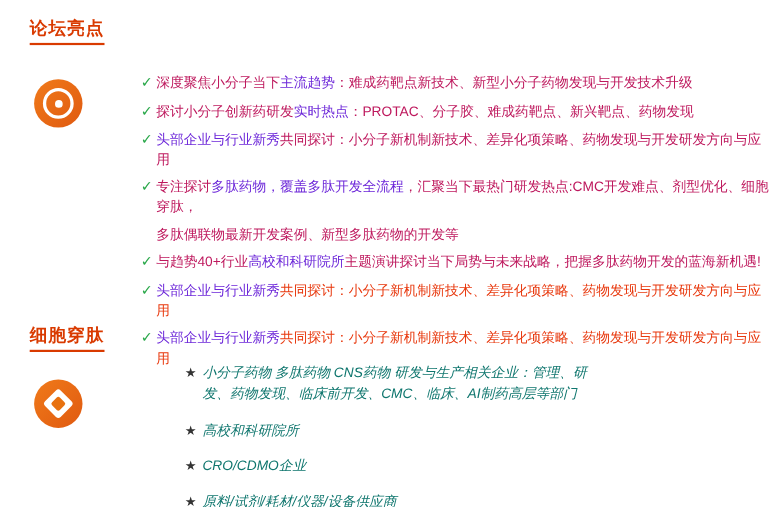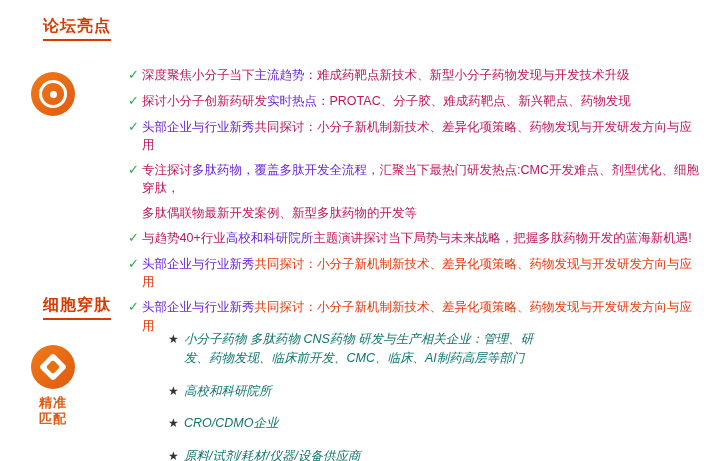--- a/index.html
+++ b/index.html
@@ -16,21 +16,20 @@
     position: relative;
   }
 
   
   .section-title {
     position: absolute;
     font-size: 16px;
     font-weight: bold;
     color: #d93a00;
     letter-spacing: 1px;
-    margin-left: 16px;
   }
   .section-title .u {
     border-bottom: 2px solid #d93a00;
     padding-bottom: 2px;
     display: inline-block;
   }
   #title-highlights { left: 27px; top: 16px; }
   #title-audience  { left: 27px; top: 295px; }
 
   
@@ -193,24 +192,20 @@
   </div>
 
 <div class="section-title" id="title-audience">
   <span class="u">细胞穿肽</span>
 </div>
 
 <div class="badge" id="badge-match">
   <div class="circle">
     <div class="diamond"></div>
   </div>
-  <div class="label">
-    <div>精准</div>
-    <div>匹配</div>
-  </div>
 </div>
 
 <div id="audience-list">
     <div class="aud-item">
       <span class="aud-star">★</span>
       <span class="aud-text">小分子药物 多肽药物 CNS药物 研发与生产相关企业：管理、研<br>发、药物发现、临床前开发、CMC、临床、AI制药高层等部门</span>
     </div>
     <div class="aud-item">
       <span class="aud-star">★</span>
       <span class="aud-text">高校和科研院所</span>

